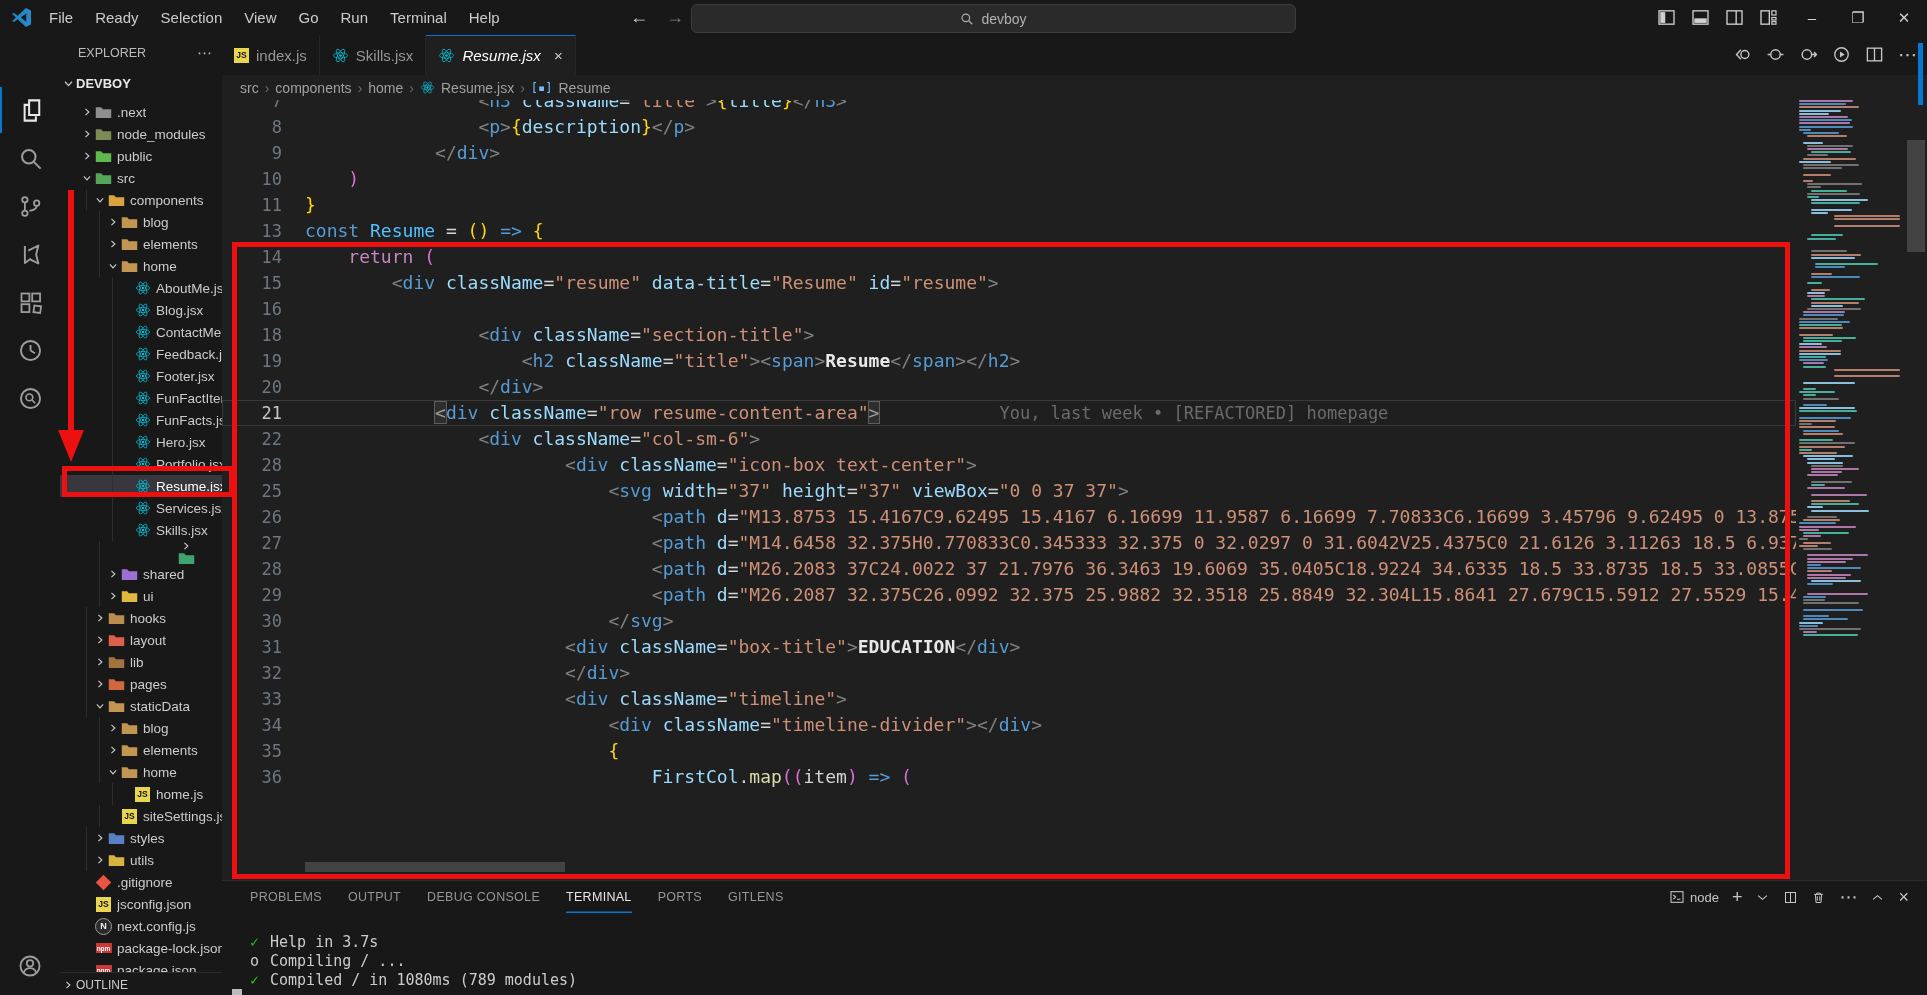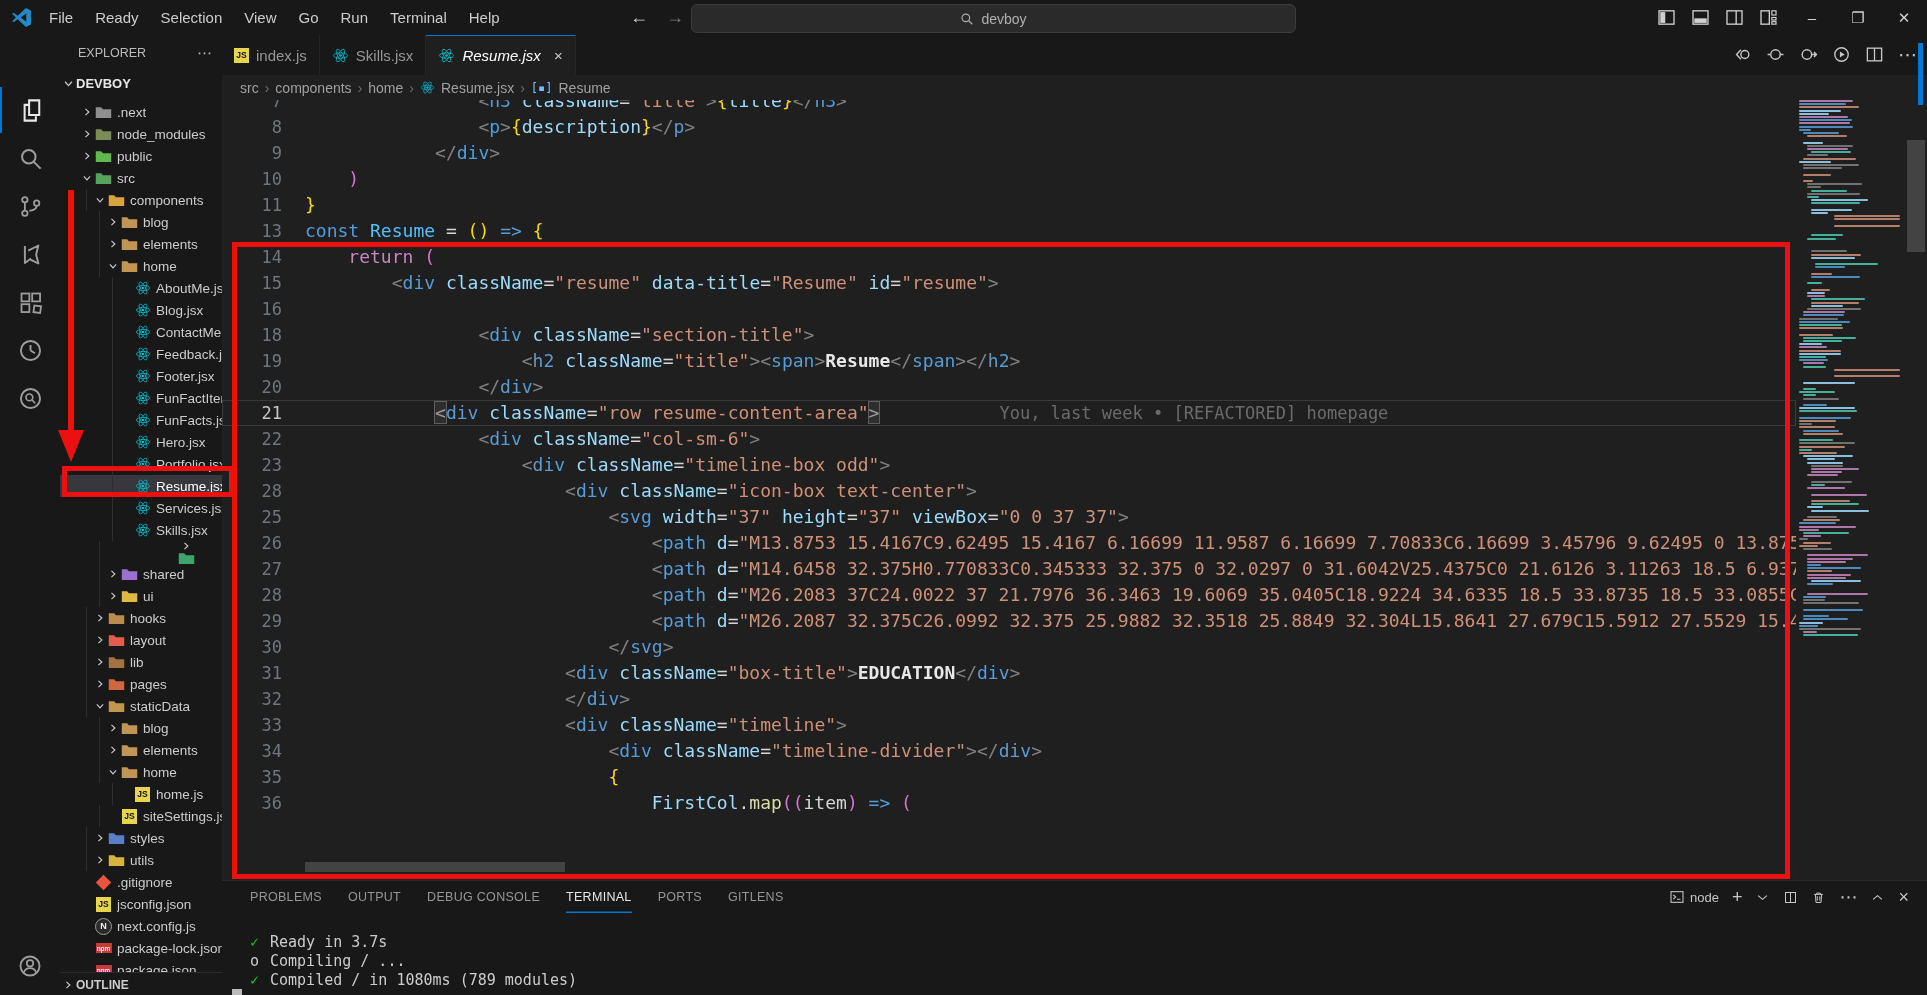--- a/index.html
+++ b/index.html
@@ -29,21 +29,21 @@
   .trow{position:absolute;left:0;width:162px;height:22px;display:flex;align-items:center;font-size:13.5px;color:#cccccc;white-space:nowrap;}
   .trow.selected{background:#37373d;color:#ffffff;}
   .trow .lbl{margin-left:5px;overflow:hidden;text-overflow:clip;}
   .chev{width:16px;display:flex;justify-content:center;flex:none;}
   .ficon{width:17px;height:15px;flex:none;display:flex;align-items:center;justify-content:center;}
   .guide{position:absolute;top:0;width:1px;height:22px;background:#2e2e2e;}
   .jsbox{width:15px;height:15px;background:#e8d44d;color:#111;font-weight:bold;font-size:8.5px;display:flex;align-items:center;justify-content:center;font-family:"Liberation Sans",sans-serif;}
   .npmbox{width:16px;height:10px;background:#cb3837;color:#fff;font-weight:bold;font-size:6.5px;display:flex;align-items:center;justify-content:center;}
   .nextcirc{width:15px;height:15px;border-radius:50%;background:#2b2b2b;border:1px solid #9a9a9a;color:#eee;font-size:9px;font-weight:bold;display:flex;align-items:center;justify-content:center;}
   .gitdiamond{width:11px;height:11px;background:#e8543f;transform:rotate(45deg);}
-  #outline-row{position:absolute;left:0;top:937px;width:162px;height:23px;border-top:1px solid #2b2b2b;display:flex;align-items:center;font-size:12px;font-weight:bold;color:#cccccc;background:#181818;}
+  #outline-row{position:absolute;left:0;top:937px;width:162px;height:23px;border-top:1px solid #2b2b2b;display:flex;align-items:center;font-size:12px;font-weight:normal;color:#cccccc;background:#181818;}
   
   #tabsbar{left:222px;top:35px;width:1705px;height:40px;background:#181818;border-bottom:1px solid #252526;display:flex;}
   .etab{height:40px;display:flex;align-items:center;gap:7px;padding:0 12px;font-size:15px;color:#969696;border-right:1px solid #252526;box-sizing:border-box;background:#181818;}
   .etab.active{background:#1f1f1f;color:#ffffff;border-top:1.5px solid #0078d4;font-style:italic;}
   .etab .closex{margin-left:6px;color:#cccccc;font-size:15px;}
   #editor-actions{position:absolute;right:10px;top:43px;display:flex;align-items:center;gap:14px;color:#c5c5c5;}
   
   #breadcrumb{left:222px;top:75px;width:1705px;height:25px;background:#1f1f1f;display:flex;align-items:center;font-size:14px;color:#a0a0a0;padding-left:18px;box-sizing:border-box;gap:6px;}
   .bc-sep{color:#6f6f6f;}
   
@@ -841,21 +841,20 @@
       <div class="line"><span class="ln">11</span><span class="cd"><span class="tk-b1">}</span></span></div>
       <div class="line"><span class="ln">13</span><span class="cd"><span class="tk-kw">const</span><span class="tk-pl"> </span><span class="tk-vr">Resume</span><span class="tk-pl"> </span><span class="tk-op">=</span><span class="tk-pl"> </span><span class="tk-b1">()</span><span class="tk-pl"> </span><span class="tk-kw">=&gt;</span><span class="tk-pl"> </span><span class="tk-b1">{</span></span></div>
       <div class="line"><span class="ln">14</span><span class="cd"><span class="tk-pl">    </span><span class="tk-ct">return</span><span class="tk-pl"> </span><span class="tk-b2">(</span></span></div>
       <div class="line"><span class="ln">15</span><span class="cd"><span class="tk-pl">        </span><span class="tk-pu">&lt;</span><span class="tk-tg">div</span><span class="tk-pl"> </span><span class="tk-at">className</span><span class="tk-op">=</span><span class="tk-st">"resume"</span><span class="tk-pl"> </span><span class="tk-at">data-title</span><span class="tk-op">=</span><span class="tk-st">"Resume"</span><span class="tk-pl"> </span><span class="tk-at">id</span><span class="tk-op">=</span><span class="tk-st">"resume"</span><span class="tk-pu">&gt;</span></span></div>
       <div class="line"><span class="ln">16</span><span class="cd"></span></div>
       <div class="line"><span class="ln">18</span><span class="cd"><span class="tk-pl">                </span><span class="tk-pu">&lt;</span><span class="tk-tg">div</span><span class="tk-pl"> </span><span class="tk-at">className</span><span class="tk-op">=</span><span class="tk-st">"section-title"</span><span class="tk-pu">&gt;</span></span></div>
       <div class="line"><span class="ln">19</span><span class="cd"><span class="tk-pl">                    </span><span class="tk-pu">&lt;</span><span class="tk-tg">h2</span><span class="tk-pl"> </span><span class="tk-at">className</span><span class="tk-op">=</span><span class="tk-st">"title"</span><span class="tk-pu">&gt;&lt;</span><span class="tk-tg">span</span><span class="tk-pu">&gt;</span><span class="tk-tx">Resume</span><span class="tk-pu">&lt;/</span><span class="tk-tg">span</span><span class="tk-pu">&gt;&lt;/</span><span class="tk-tg">h2</span><span class="tk-pu">&gt;</span></span></div>
       <div class="line"><span class="ln">20</span><span class="cd"><span class="tk-pl">                </span><span class="tk-pu">&lt;/</span><span class="tk-tg">div</span><span class="tk-pu">&gt;</span></span></div>
       <div class="line current"><span class="ln">21</span><span class="cd"><span class="tk-pl">            </span><span class="tk-bm">&lt;</span><span class="tk-tg">div</span><span class="tk-pl"> </span><span class="tk-at">className</span><span class="tk-op">=</span><span class="tk-st">"row resume-content-area"</span><span class="tk-bm">&gt;</span><span class="blame">You, last week • [REFACTORED] homepage</span></span></div>
       <div class="line"><span class="ln">22</span><span class="cd"><span class="tk-pl">                </span><span class="tk-pu">&lt;</span><span class="tk-tg">div</span><span class="tk-pl"> </span><span class="tk-at">className</span><span class="tk-op">=</span><span class="tk-st">"col-sm-6"</span><span class="tk-pu">&gt;</span></span></div>
-      <div class="line"><span class="ln">23</span><span class="cd"><span class="tk-pl">                    </span><span class="tk-pu">&lt;</span><span class="tk-tg">div</span><span class="tk-pl"> </span><span class="tk-at">className</span><span class="tk-op">=</span><span class="tk-st">"timeline-box odd"</span><span class="tk-pu">&gt;</span></span></div>
       <div class="line"><span class="ln">28</span><span class="cd"><span class="tk-pl">                        </span><span class="tk-pu">&lt;</span><span class="tk-tg">div</span><span class="tk-pl"> </span><span class="tk-at">className</span><span class="tk-op">=</span><span class="tk-st">"icon-box text-center"</span><span class="tk-pu">&gt;</span></span></div>
       <div class="line"><span class="ln">25</span><span class="cd"><span class="tk-pl">                            </span><span class="tk-pu">&lt;</span><span class="tk-tg">svg</span><span class="tk-pl"> </span><span class="tk-at">width</span><span class="tk-op">=</span><span class="tk-st">"37"</span><span class="tk-pl"> </span><span class="tk-at">height</span><span class="tk-op">=</span><span class="tk-st">"37"</span><span class="tk-pl"> </span><span class="tk-at">viewBox</span><span class="tk-op">=</span><span class="tk-st">"0 0 37 37"</span><span class="tk-pu">&gt;</span></span></div>
       <div class="line"><span class="ln">26</span><span class="cd"><span class="tk-pl">                                </span><span class="tk-pu">&lt;</span><span class="tk-tg">path</span><span class="tk-pl"> </span><span class="tk-at">d</span><span class="tk-op">=</span><span class="tk-st">"M13.8753 15.4167C9.62495 15.4167 6.16699 11.9587 6.16699 7.70833C6.16699 3.45796 9.62495 0 13.8753 0C18.1256 0 21.5837 3.45796"</span></span></div>
       <div class="line"><span class="ln">27</span><span class="cd"><span class="tk-pl">                                </span><span class="tk-pu">&lt;</span><span class="tk-tg">path</span><span class="tk-pl"> </span><span class="tk-at">d</span><span class="tk-op">=</span><span class="tk-st">"M14.6458 32.375H0.770833C0.345333 32.375 0 32.0297 0 31.6042V25.4375C0 21.6126 3.11263 18.5 6.9375 18.5H8.47913C8.9054 18.5"</span></span></div>
       <div class="line"><span class="ln">28</span><span class="cd"><span class="tk-pl">                                </span><span class="tk-pu">&lt;</span><span class="tk-tg">path</span><span class="tk-pl"> </span><span class="tk-at">d</span><span class="tk-op">=</span><span class="tk-st">"M26.2083 37C24.0022 37 21.7976 36.3463 19.6069 35.0405C18.9224 34.6335 18.5 33.8735 18.5 33.0855C18.5 32.9312 18.5162 32.77"</span></span></div>
       <div class="line"><span class="ln">29</span><span class="cd"><span class="tk-pl">                                </span><span class="tk-pu">&lt;</span><span class="tk-tg">path</span><span class="tk-pl"> </span><span class="tk-at">d</span><span class="tk-op">=</span><span class="tk-st">"M26.2087 32.375C26.0992 32.375 25.9882 32.3518 25.8849 32.304L15.8641 27.679C15.5912 27.5529 15.4167 27.2799 15.4167 26.979"</span></span></div>
       <div class="line"><span class="ln">30</span><span class="cd"><span class="tk-pl">                            </span><span class="tk-pu">&lt;/</span><span class="tk-tg">svg</span><span class="tk-pu">&gt;</span></span></div>
       <div class="line"><span class="ln">31</span><span class="cd"><span class="tk-pl">                        </span><span class="tk-pu">&lt;</span><span class="tk-tg">div</span><span class="tk-pl"> </span><span class="tk-at">className</span><span class="tk-op">=</span><span class="tk-st">"box-title"</span><span class="tk-pu">&gt;</span><span class="tk-tx">EDUCATION</span><span class="tk-pu">&lt;/</span><span class="tk-tg">div</span><span class="tk-pu">&gt;</span></span></div>
       <div class="line"><span class="ln">32</span><span class="cd"><span class="tk-pl">                        </span><span class="tk-pu">&lt;/</span><span class="tk-tg">div</span><span class="tk-pu">&gt;</span></span></div>
       <div class="line"><span class="ln">33</span><span class="cd"><span class="tk-pl">                        </span><span class="tk-pu">&lt;</span><span class="tk-tg">div</span><span class="tk-pl"> </span><span class="tk-at">className</span><span class="tk-op">=</span><span class="tk-st">"timeline"</span><span class="tk-pu">&gt;</span></span></div>
@@ -1044,20 +1043,20 @@
         </svg>
       </span>
       <span style="display: flex; font-size: 18px;">⋯</span>
       <span style="display: flex;">
         <svg width="15" height="15" viewBox="0 0 24 24">
           <path d="M5 15l7-6 7 6" fill="none" stroke="#c5c5c5" stroke-width="1.8"></path>
         </svg>
       </span>
       <span style="display: flex; font-size: 18px;">×</span>
     </div>
-  <div id="term"><div><span class="tmark" style="color: rgb(22, 198, 12);">✓</span><span>Ready in 3.7s</span></div><div><span class="tmark" style="color: rgb(204, 204, 204);">o</span><span>Compiling / ...</span></div><div><span class="tmark" style="color: rgb(22, 198, 12);">✓</span><span>Compiled / in 1080ms (789 modules)</span></div></div>
+  <div id="term"><div><span class="tmark" style="color: rgb(22, 198, 12);">✓</span><span>Help in 3.7s</span></div><div><span class="tmark" style="color: rgb(204, 204, 204);">o</span><span>Compiling / ...</span></div><div><span class="tmark" style="color: rgb(22, 198, 12);">✓</span><span>Compiled / in 1080ms (789 modules)</span></div></div>
   <div id="term-cursor"></div>
 </div>
 
 <div id="anno-code" class="abs anno"></div>
 <div id="anno-file" class="abs anno"></div>
 <div id="anno-arrow-line" class="abs"></div>
 <div id="anno-arrow-head" class="abs"></div>
 
 </body></html>

